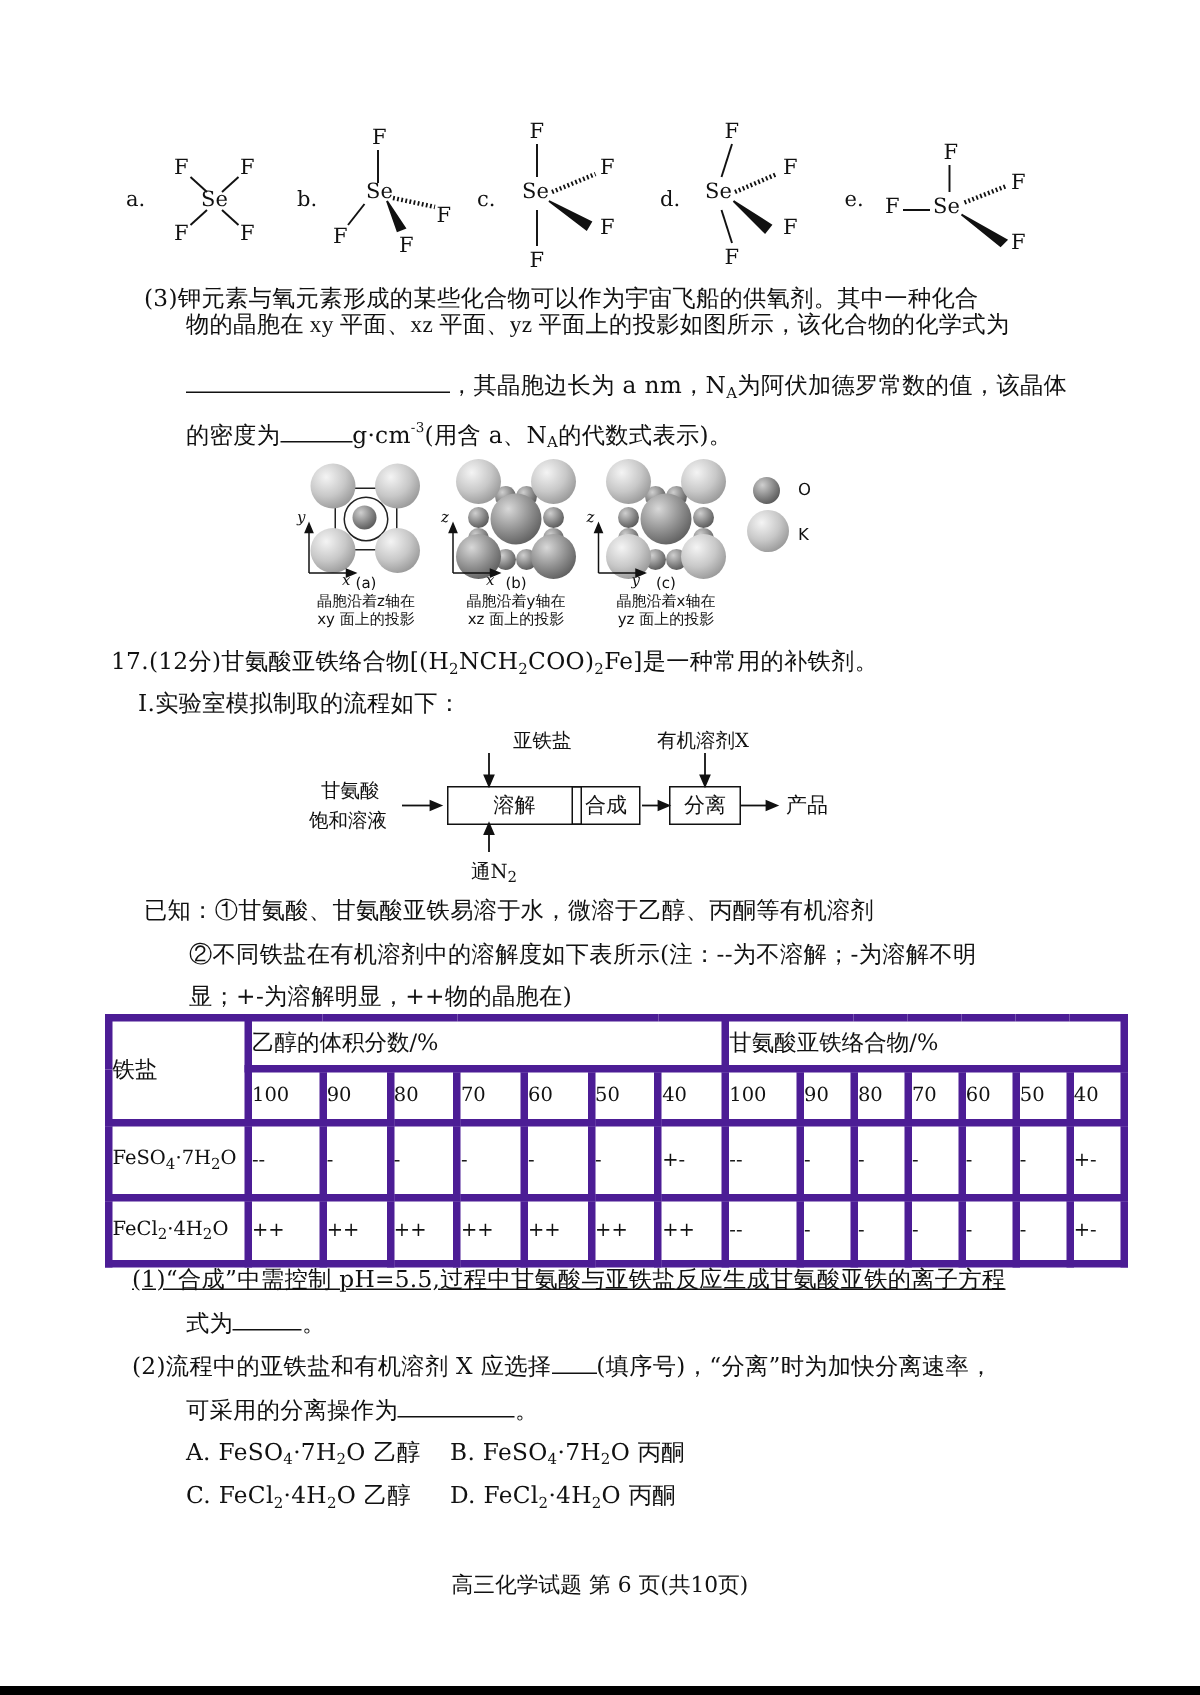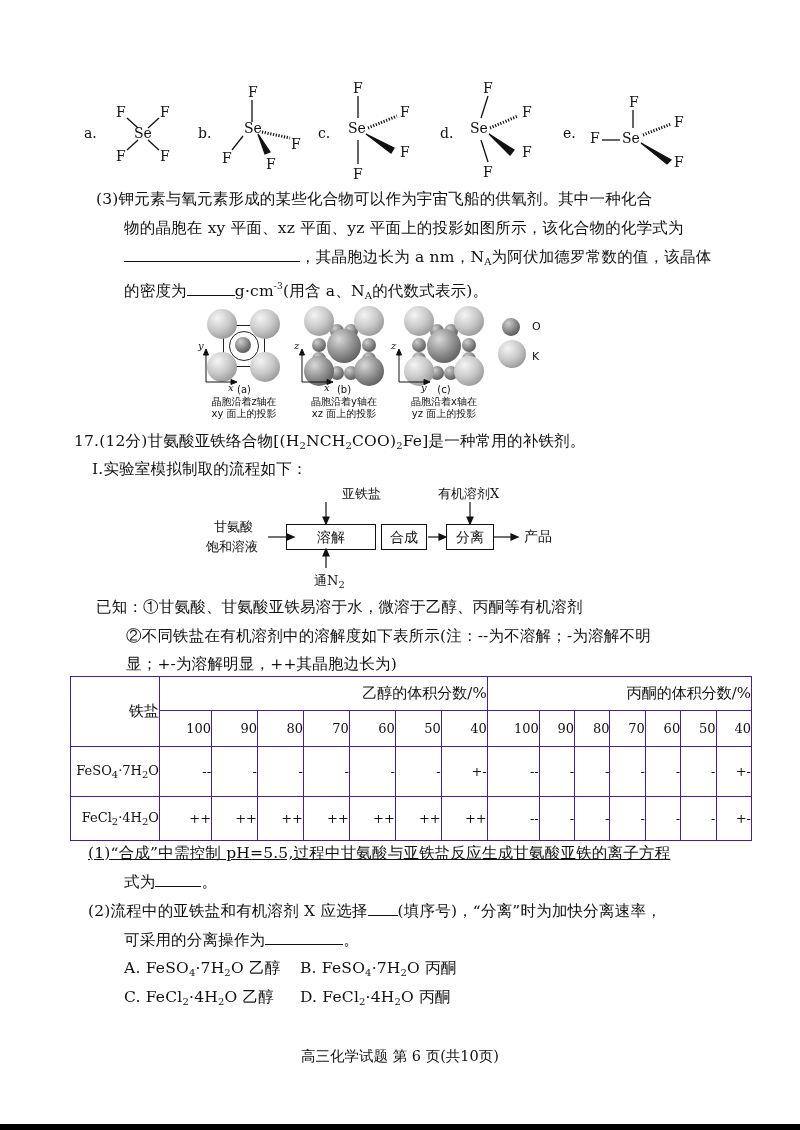--- a/index.html
+++ b/index.html
@@ -14,21 +14,21 @@
   .cap { position: absolute; font-size: 10px; text-align: center; line-height: 12px; width: 80px; font-family: "DejaVu Sans", sans-serif; }
   .ballk { position: absolute; border-radius: 50%;
            background: radial-gradient(circle at 35% 30%, #f4f4f4 0%, #c8c8c8 45%, #7a7a7a 100%); }
   .ballk-dark { position: absolute; border-radius: 50%;
            background: radial-gradient(circle at 35% 30%, #d8d8d8 0%, #8a8a8a 50%, #3e3e3e 100%); }
   .ballo { position: absolute; border-radius: 50%;
            background: radial-gradient(circle at 35% 30%, #cfcfcf 0%, #7a7a7a 55%, #3a3a3a 100%); }
   .fbox { position: absolute; border: 1.2px solid #111; font-size: 14px; text-align: center; }
   .flabel { position: absolute; font-size: 13px; white-space: nowrap; }
   table.sol { position: absolute; left: 70px; top: 676px; border-collapse: collapse; width: 682px; font-size: 13px; }
-  table.sol td { border: 1px solid #4c1d95; text-align: right; padding: 0; }
+  table.sol td { border: 5px solid #4c1d95; text-align: left; padding: 0; }
   table.sol td.big { font-size: 15px; }
   .footer { position: absolute; left: 0; width: 800px; top: 1047px; text-align: center; font-size: 14.5px; }
   .bottom-bar { position: absolute; left: 0; top: 1124px; width: 800px; height: 6px; background: #000; }
 </style>
 </head>
 <body>
 
 <div class="abs" style="left:0;top:80px;width:800px;height:110px;">
   <svg width="800" height="110">
     <g stroke="#111" stroke-width="1.3" fill="#111">
@@ -91,21 +91,21 @@
   <span class="mol-label" style="left:522px;top:64px;">F</span>
   
   <span class="mol-label" style="left:622px;top:50px;">Se</span>
   <span class="mol-label" style="left:590px;top:50px;">F</span>
   <span class="mol-label" style="left:629px;top:14px;">F</span>
   <span class="mol-label" style="left:674px;top:34px;">F</span>
   <span class="mol-label" style="left:674px;top:74px;">F</span>
 </div>
 
 <div class="line" style="left:96px;top:189px;">(3)钾元素与氧元素形成的某些化合物可以作为宇宙飞船的供氧剂。其中一种化合</div>
-<div class="line" style="left:124px;top:218px;">物的晶胞在 xy 平面、xz 平面、yz 平面上的投影如图所示，该化合物的化学式为</div>
+<div class="line" style="left:124px;top:207px;font-family:Liberation Serif, serif;">物的晶胞在 xy 平面、xz 平面、yz 平面上的投影如图所示，该化合物的化学式为</div>
 <div class="line" style="left:124px;top:247px;">
   <span class="blank" style="width:176px;"></span><span>，其晶胞边长为 a nm，N</span><sub>A</sub><span>为阿伏加德罗常数的值，该晶体</span>
 </div>
 <div class="line" style="left:124px;top:276px;">
   <span>的密度为</span><span class="blank" style="width:48px;"></span><span>g·cm</span><sup>-3</sup><span>(用含 a、N</span><sub>A</sub><span>的代数式表示)。</span>
 </div>
 
 <div class="abs" style="left:190px;top:300px;width:400px;height:120px;">
 
   <div class="abs" style="left:14px;top:6px;width:80px;height:80px;">
@@ -192,21 +192,21 @@
 <div class="line" style="left:74px;top:431px;">
   <span>17.(12分)甘氨酸亚铁络合物[(H</span><sub>2</sub><span>NCH</span><sub>2</sub><span>COO)</span><sub>2</sub><span>Fe]是一种常用的补铁剂。</span>
 </div>
 <div class="line" style="left:92px;top:459px;">I.实验室模拟制取的流程如下：</div>
 
 <div class="abs" style="left:190px;top:480px;width:380px;height:110px;">
   <span class="flabel" style="left:116px;top:5px;margin-left:36px;">亚铁盐</span>
   <span class="flabel" style="left:248px;top:5px;">有机溶剂X</span>
   <span class="flabel" style="left:24px;top:38px;">甘氨酸</span>
   <span class="flabel" style="left:16px;top:58px;">饱和溶液</span>
-  <div class="fbox" style="left:96px;top:44px;width:88px;height:24px;line-height:24px;"><span>溶解</span></div>
+  <div class="fbox" style="left:108px;top:44px;width:88px;height:24px;line-height:24px;"><span>溶解</span></div>
   <div class="fbox" style="left:191px;top:44px;width:44px;height:24px;line-height:24px;margin-left:0;"><span>合成</span></div>
   <div class="fbox" style="left:256px;top:44px;width:46px;height:24px;line-height:24px;"><span>分离</span></div>
   <span class="flabel" style="left:334px;top:48px;font-size:14px;">产品</span>
   <span class="flabel" style="left:124px;top:92px;"><span>通N</span><sub>2</sub></span>
   <svg class="abs" style="left:0;top:0;" width="380" height="110">
     <g stroke="#111" stroke-width="1.2" fill="#111">
       <line x1="78" y1="57" x2="98" y2="57"></line>
         <polygon points="104,57 97,54 97,60"></polygon>
       <line x1="136" y1="22" x2="136" y2="38"></line>
         <polygon points="136,44 133,37 139,37"></polygon>
@@ -220,28 +220,28 @@
       <line x1="238" y1="57" x2="250" y2="57"></line>
         <polygon points="256,57 249,54 249,60"></polygon>
       <line x1="304" y1="57" x2="322" y2="57"></line>
         <polygon points="328,57 321,54 321,60"></polygon>
     </g>
   </svg>
 </div>
 
 <div class="line" style="left:96px;top:597px;">已知：①甘氨酸、甘氨酸亚铁易溶于水，微溶于乙醇、丙酮等有机溶剂</div>
 <div class="line" style="left:126px;top:626px;">②不同铁盐在有机溶剂中的溶解度如下表所示(注：--为不溶解；-为溶解不明</div>
-<div class="line" style="left:126px;top:654px;">显；+-为溶解明显，++其晶胞边长为)</div>
+<div class="line" style="left:126px;top:654px;">显；+-为溶解明显，++物的晶胞在)</div>
 
 <table class="sol">
   <tbody>
       <tr style="height:34px;">
     <td rowspan="2" class="big" style="width:88px;">铁盐</td>
     <td colspan="7" class="big">乙醇的体积分数/%</td>
-    <td colspan="7" class="big">丙酮的体积分数/%</td>
+    <td colspan="7" class="big">甘氨酸亚铁络合物/%</td>
   </tr>
   <tr style="height:36px;">
     <td>100</td>
     <td>90</td>
     <td>80</td>
     <td>70</td>
     <td>60</td>
     <td>50</td>
     <td>40</td>
     <td>100</td>

